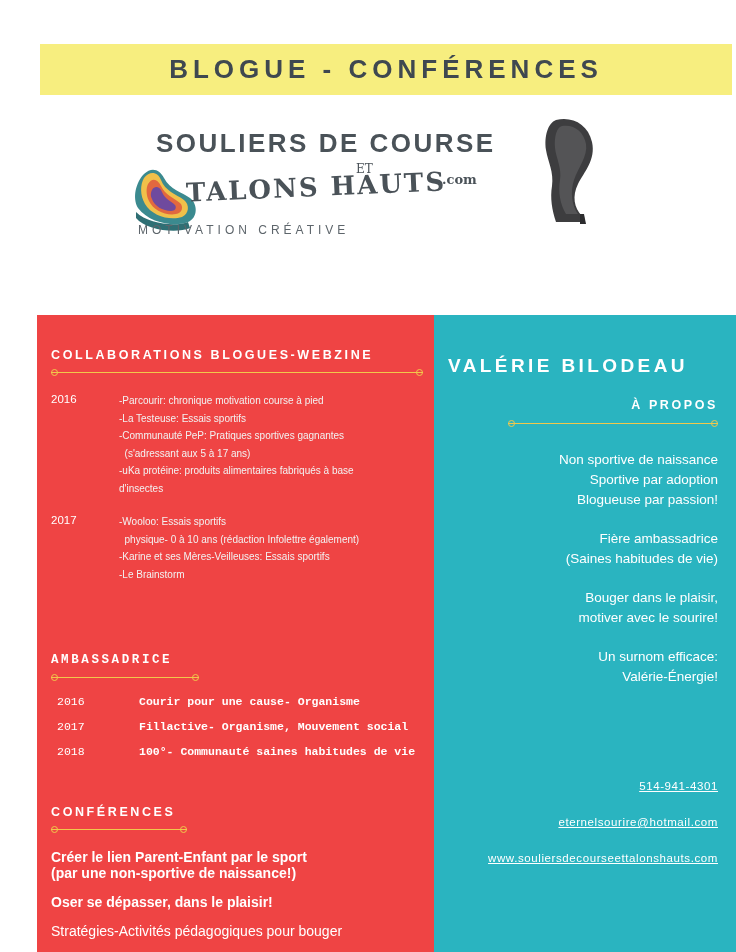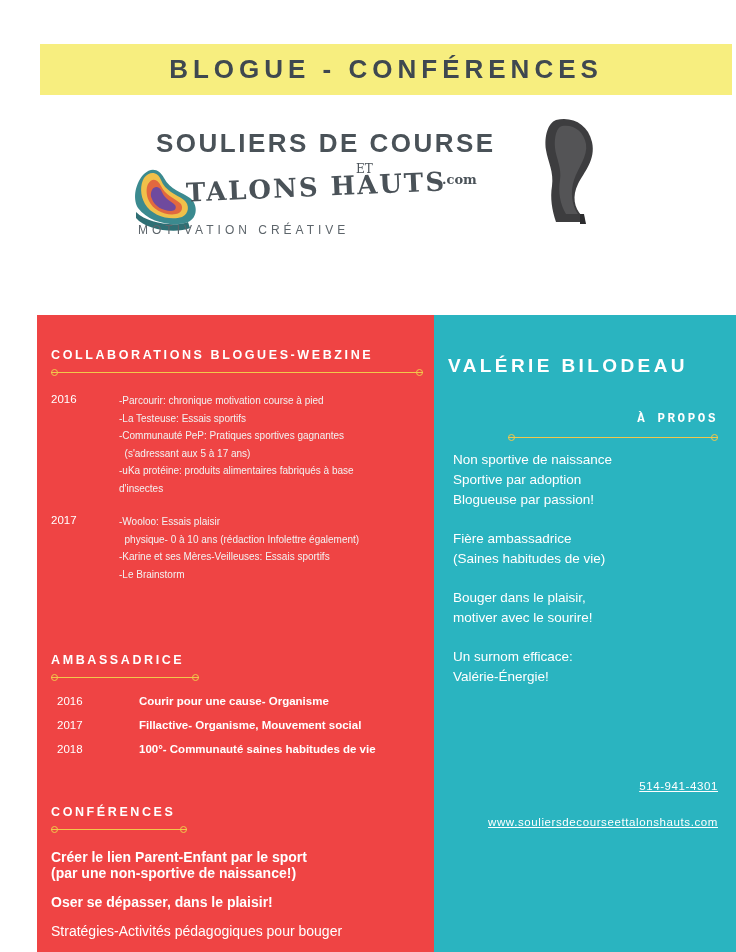--- a/index.html
+++ b/index.html
@@ -177,21 +177,21 @@
     padding-top: 1px;
   }
   .items { flex: 1; }
   .item {
     font-size: 10px;
     line-height: 17.5px;
     color: #f2f2f2;
     white-space: pre;
   }
 
-  .sec2 { position: absolute; top: 338px; left: 14px; width: 148px; }
+  .sec2 { position: absolute; top: 338px; left: 14px; width: 148px; font-family: Liberation Mono, monospace; }
   .amb-rows { margin-top: 12px; }
   .amb-row { display: flex; margin-bottom: 12px; white-space: nowrap; }
   .amb-year {
     width: 88px;
     flex: 0 0 88px;
     font-size: 11.5px;
     padding-left: 6px;
   }
   .amb-text { font-size: 11.5px; font-weight: bold; }
 
@@ -212,25 +212,24 @@
     left: 0;
     width: 268px;
     text-align: center;
     font-size: 19px;
     font-weight: bold;
     letter-spacing: 3.4px;
     white-space: nowrap;
   }
   .about-head {
     position: absolute;
-    top: 97px;
+    top: 83px;
     right: 18px;
     width: 240px;
     text-align: right;
-    font-family: Liberation Mono, monospace;
   }
   .about-title {
     font-size: 12.5px;
     font-weight: bold;
     letter-spacing: 2.6px;
   }
   .about-rule {
     position: relative;
     height: 10px;
     margin-top: 7px;
@@ -252,21 +251,21 @@
     border: 1.4px solid #f1c84b;
     border-radius: 50%;
   }
   .about-rule .dot.l { right: 203px; }
 
   .about-body {
     position: absolute;
     top: 135px;
     right: 18px;
     width: 265px;
-    text-align: left;
+    text-align: right;
   }
   .about-para {
     font-size: 13.5px;
     line-height: 20px;
     margin-bottom: 19px;
     white-space: pre-line;
   }
 
   .contact {
     position: absolute;
@@ -338,21 +337,21 @@
           <div class="item">-Communauté PeP: Pratiques sportives gagnantes</div>
           <div class="item">  (s'adressant aux 5 à 17 ans)</div>
           <div class="item">-uKa protéine: produits alimentaires fabriqués à base</div>
           <div class="item">d'insectes</div>
         </div>
       </div>
 
       <div class="collab-row">
         <div class="year">2017</div>
         <div class="items">
-          <div class="item">-Wooloo: Essais plaisir</div>
+          <div class="item">-Wooloo: Essais sportifs</div>
           <div class="item">  physique- 0 à 10 ans (rédaction Infolettre également)</div>
           <div class="item">-Karine et ses Mères-Veilleuses: Essais sportifs</div>
           <div class="item">-Le Brainstorm</div>
         </div>
       </div>
     </div>
   </div>
 
   <div class="sec2">
     <div class="sec-title">AMBASSADRICE</div>
@@ -413,16 +412,17 @@
     <div class="about-para">Fière ambassadrice
 (Saines habitudes de vie)</div>
     <div class="about-para">Bouger dans le plaisir,
 motiver avec le sourire!</div>
     <div class="about-para">Un surnom efficace:
 Valérie-Énergie!</div>
   </div>
 
   <div class="contact">
     <div class="contact-line">514-941-4301</div>
+    <div class="contact-line">eternelsourire@hotmail.com</div>
     <div class="contact-line">www.souliersdecourseettalonshauts.com</div>
   </div>
 
 </div>
 
 </body></html>

